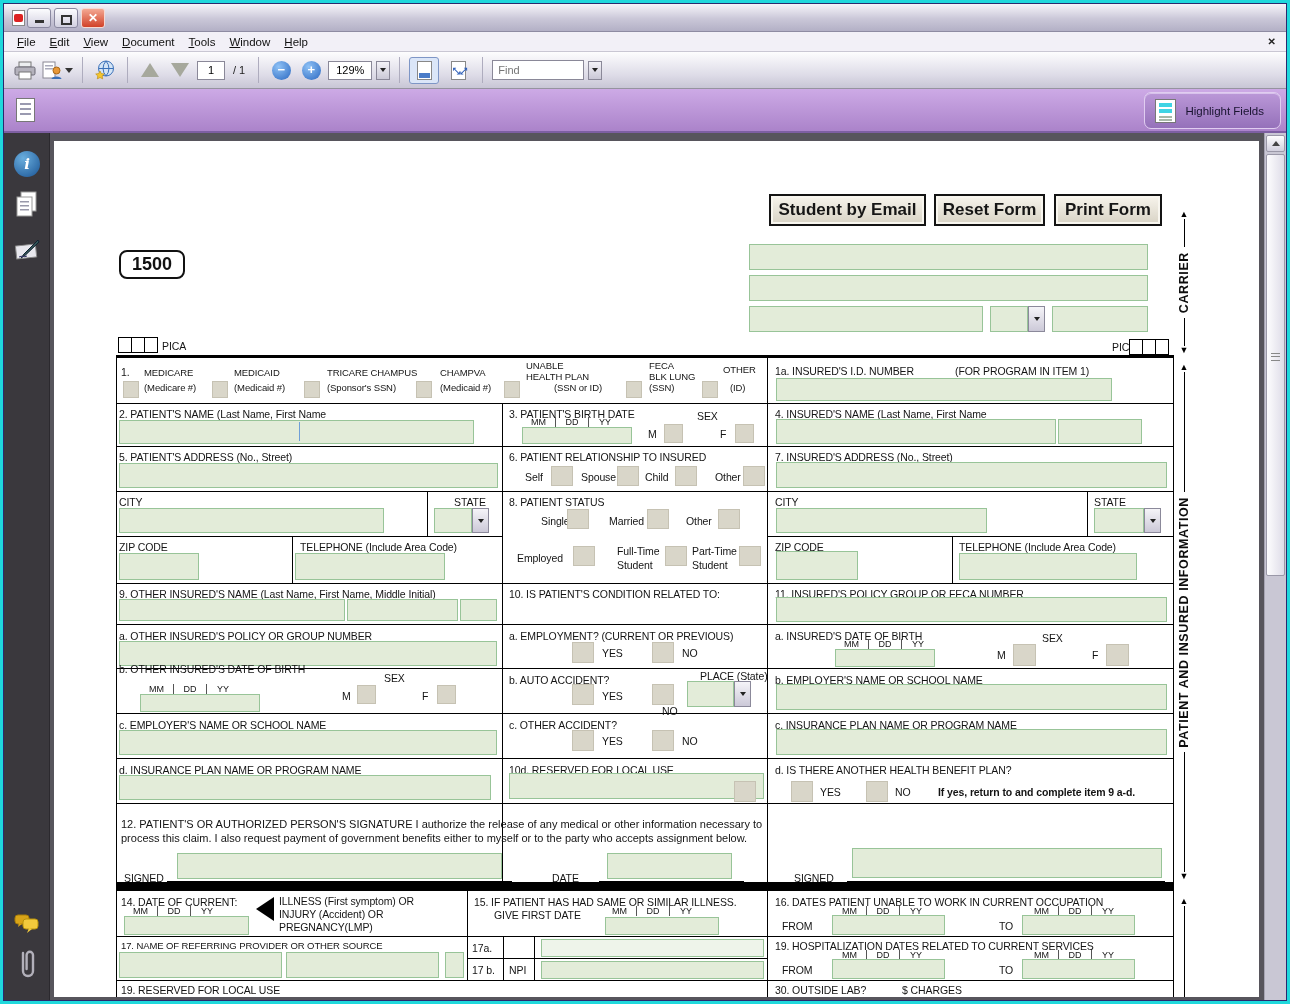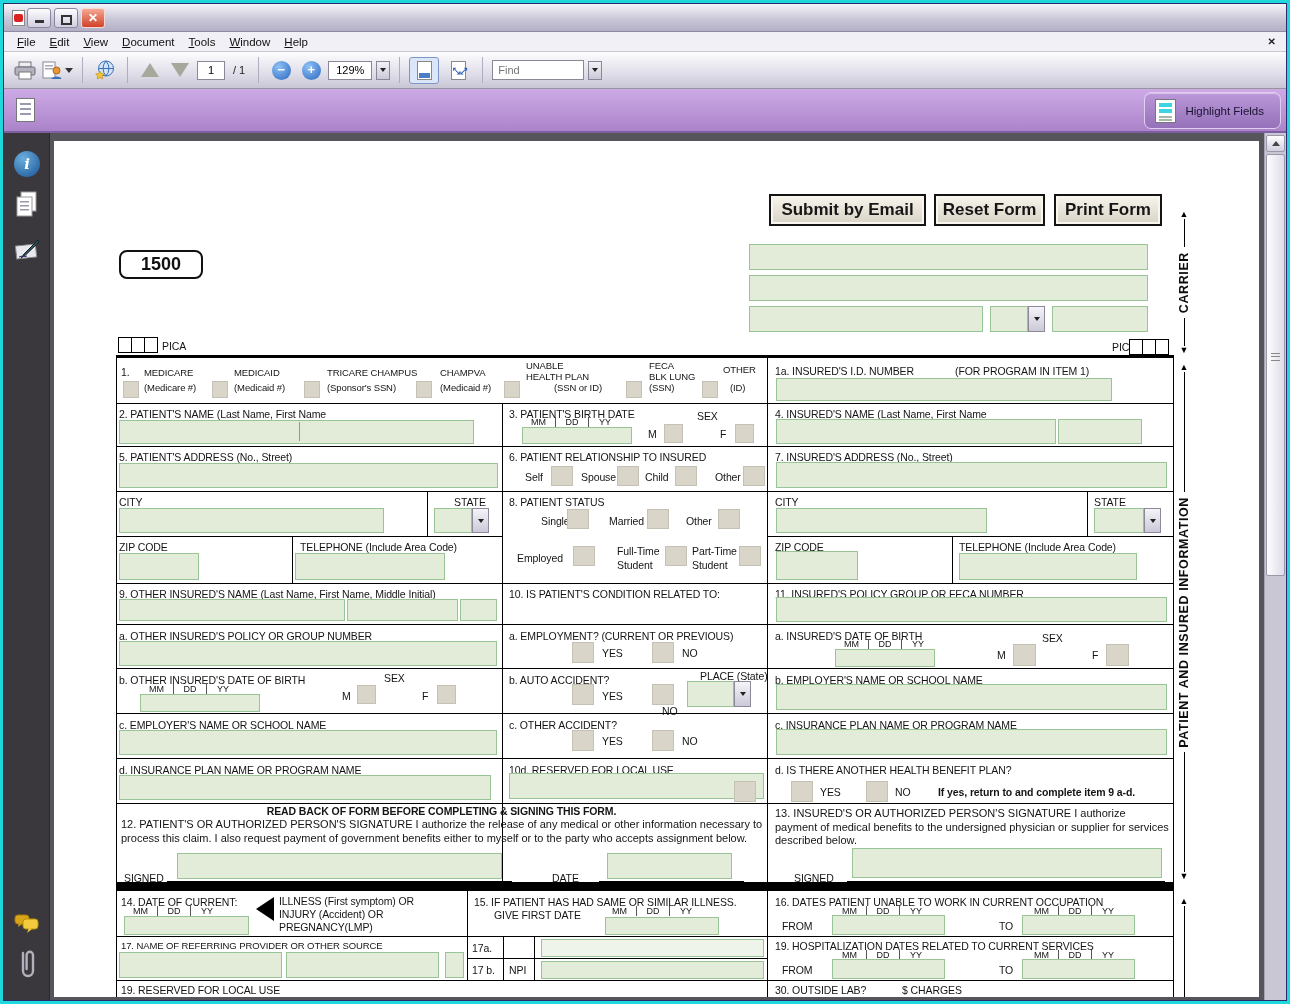--- a/index.html
+++ b/index.html
@@ -233,21 +233,21 @@
       <span class="sico" style="top:816px">
         <svg width="24" height="34" viewBox="0 0 24 34">
               <path d="M8 6v18a5 5 0 0 0 10 0V8a3.2 3.2 0 0 0-6.4 0v14" fill="none" stroke="#b2b0ba" stroke-width="2.4" stroke-linecap="round"></path>
             </svg>
       </span>
     </div>
 
     <div class="page">
 
       <span class="btn3" style="left:715px;top:53px;width:157px;height:32px">
-            <span>Submit by Email</span>
+            <span>Student by Email</span>
           </span>
       <span class="btn3" style="left:880px;top:53px;width:111px;height:32px">
             <span>Reset Form</span>
           </span>
       <span class="btn3" style="left:1000px;top:53px;width:108px;height:32px">
             <span>Print Form</span>
           </span>
 
       <span class="fld" style="left:695px;top:103px;width:399px;height:26px"></span>
       <span class="fld" style="left:695px;top:134px;width:399px;height:26px"></span>
@@ -259,21 +259,21 @@
       <span class="fld" style="left:998px;top:165px;width:96px;height:26px"></span>
 
       <span class="vbr" style="left:1122px;top:69px;height:145px">
         <span class="ar">▲</span>
             <span class="ln"></span>
         <span class="vtx">CARRIER</span>
         <span class="ln"></span>
             <span class="ar">▼</span>
       </span>
 
-      <span class="logo1500" style="left:65px;top:109px;width:84px;height:29px">1500</span>
+      <span class="logo1500" style="left:65px;top:109px;width:66px;height:29px">1500</span>
 
       <span class="pica-boxes" style="left:65px;top:196px">
             <i></i>
             <i></i>
             <i></i>
           </span>
       <span class="fl" style="left:108px;top:199px">PICA</span>
       <span class="fl" style="left:1058px;top:200px">PICA</span>
       <span class="pica-boxes" style="left:1076px;top:198px">
             <i></i>
@@ -431,21 +431,21 @@
             <span>DD</span>
             <span>YY</span>
       </span>
       <span class="fld" style="left:781px;top:508px;width:100px;height:18px"></span>
       <span class="fl" style="left:988px;top:491px">SEX</span>
       <span class="fl" style="left:943px;top:508px">M</span>
       <span class="cb" style="left:959px;top:503px;width:23px;height:22px"></span>
       <span class="fl" style="left:1038px;top:508px">F</span>
       <span class="cb" style="left:1052px;top:503px;width:23px;height:22px"></span>
 
-      <span class="fl" style="left:65px;top:533px">b. OTHER INSURED'S DATE OF BIRTH</span>
+      <span class="fl" style="left:65px;top:522px">b. OTHER INSURED'S DATE OF BIRTH</span>
       <span class="dh" style="left:86px;top:543px">
         <span>MM</span>
             <span>DD</span>
             <span>YY</span>
       </span>
       <span class="fld" style="left:86px;top:553px;width:120px;height:18px"></span>
       <span class="fl" style="left:330px;top:531px">SEX</span>
       <span class="fl" style="left:288px;top:549px">M</span>
       <span class="cb" style="left:303px;top:544px;width:19px;height:19px"></span>
       <span class="fl" style="left:368px;top:549px">F</span>
@@ -478,29 +478,27 @@
       <span class="fl" style="left:455px;top:623px">10d. RESERVED FOR LOCAL USE</span>
       <span class="fld" style="left:455px;top:632px;width:255px;height:26px"></span>
       <span class="fl" style="left:721px;top:623px">d. IS THERE ANOTHER HEALTH BENEFIT PLAN?</span>
       <span class="cb" style="left:680px;top:640px;width:22px;height:21px"></span>
       <span class="cb" style="left:737px;top:640px;width:22px;height:21px"></span>
       <span class="fl" style="left:766px;top:645px">YES</span>
       <span class="cb" style="left:812px;top:640px;width:22px;height:21px"></span>
       <span class="fl" style="left:841px;top:645px">NO</span>
       <span class="fl b" style="left:884px;top:645px">If yes, return to and complete item 9 a-d.</span>
 
-      <span class="fl b" style="left:62px;top:664px;width:651px;text-align:center">READ BACK OF FORM BEFORE COMPLETING &amp; SIGNING THIS FORM.</span>
       <span class="para" style="left:67px;top:677px;width:645px">12. PATIENT'S OR AUTHORIZED PERSON'S SIGNATURE I authorize the release of any medical or other information necessary to process this claim. I also request payment of government benefits either to myself or to the party who accepts assignment below.</span>
       <span class="fld" style="left:123px;top:712px;width:325px;height:26px"></span>
       <span class="fl" style="left:70px;top:731px">SIGNED</span>
       <span class="sigline" style="left:113px;top:740px;width:345px"></span>
       <span class="fl" style="left:498px;top:731px">DATE</span>
       <span class="fld" style="left:553px;top:712px;width:125px;height:26px"></span>
       <span class="sigline" style="left:545px;top:740px;width:145px"></span>
-      <span class="para" style="left:721px;top:666px;width:394px">13. INSURED'S OR AUTHORIZED PERSON'S SIGNATURE I authorize payment of medical benefits to the undersigned physician or supplier for services described below.</span>
       <span class="fld" style="left:798px;top:707px;width:310px;height:30px"></span>
       <span class="fl" style="left:740px;top:731px">SIGNED</span>
       <span class="sigline" style="left:793px;top:740px;width:318px"></span>
 
       <span class="fl" style="left:67px;top:755px">14. DATE OF CURRENT:</span>
       <span class="dh" style="left:70px;top:765px">
         <span>MM</span>
             <span>DD</span>
             <span>YY</span>
       </span>

